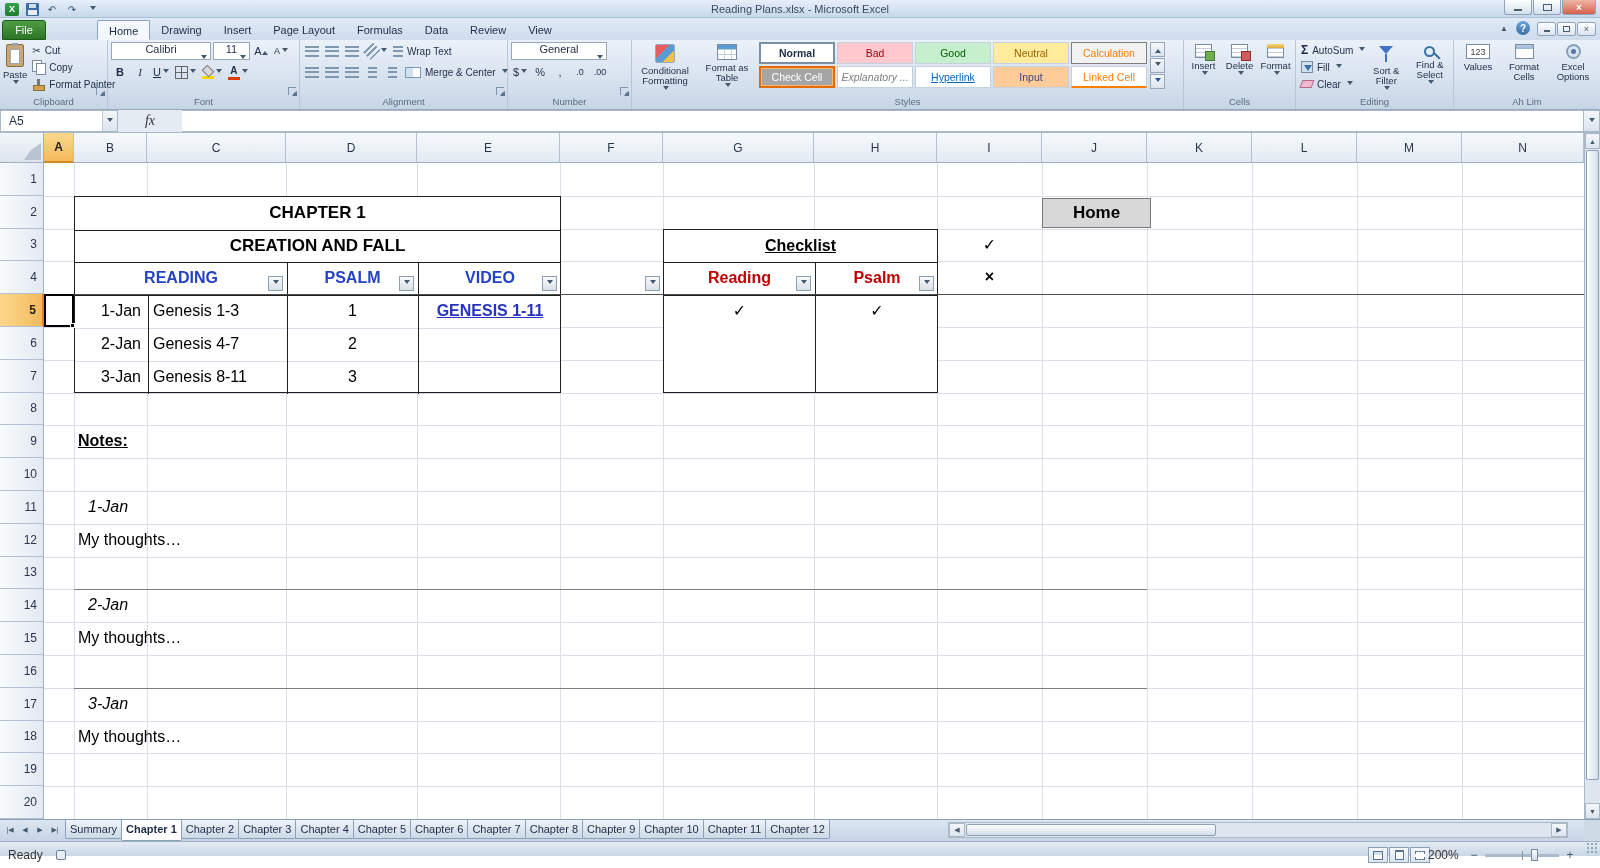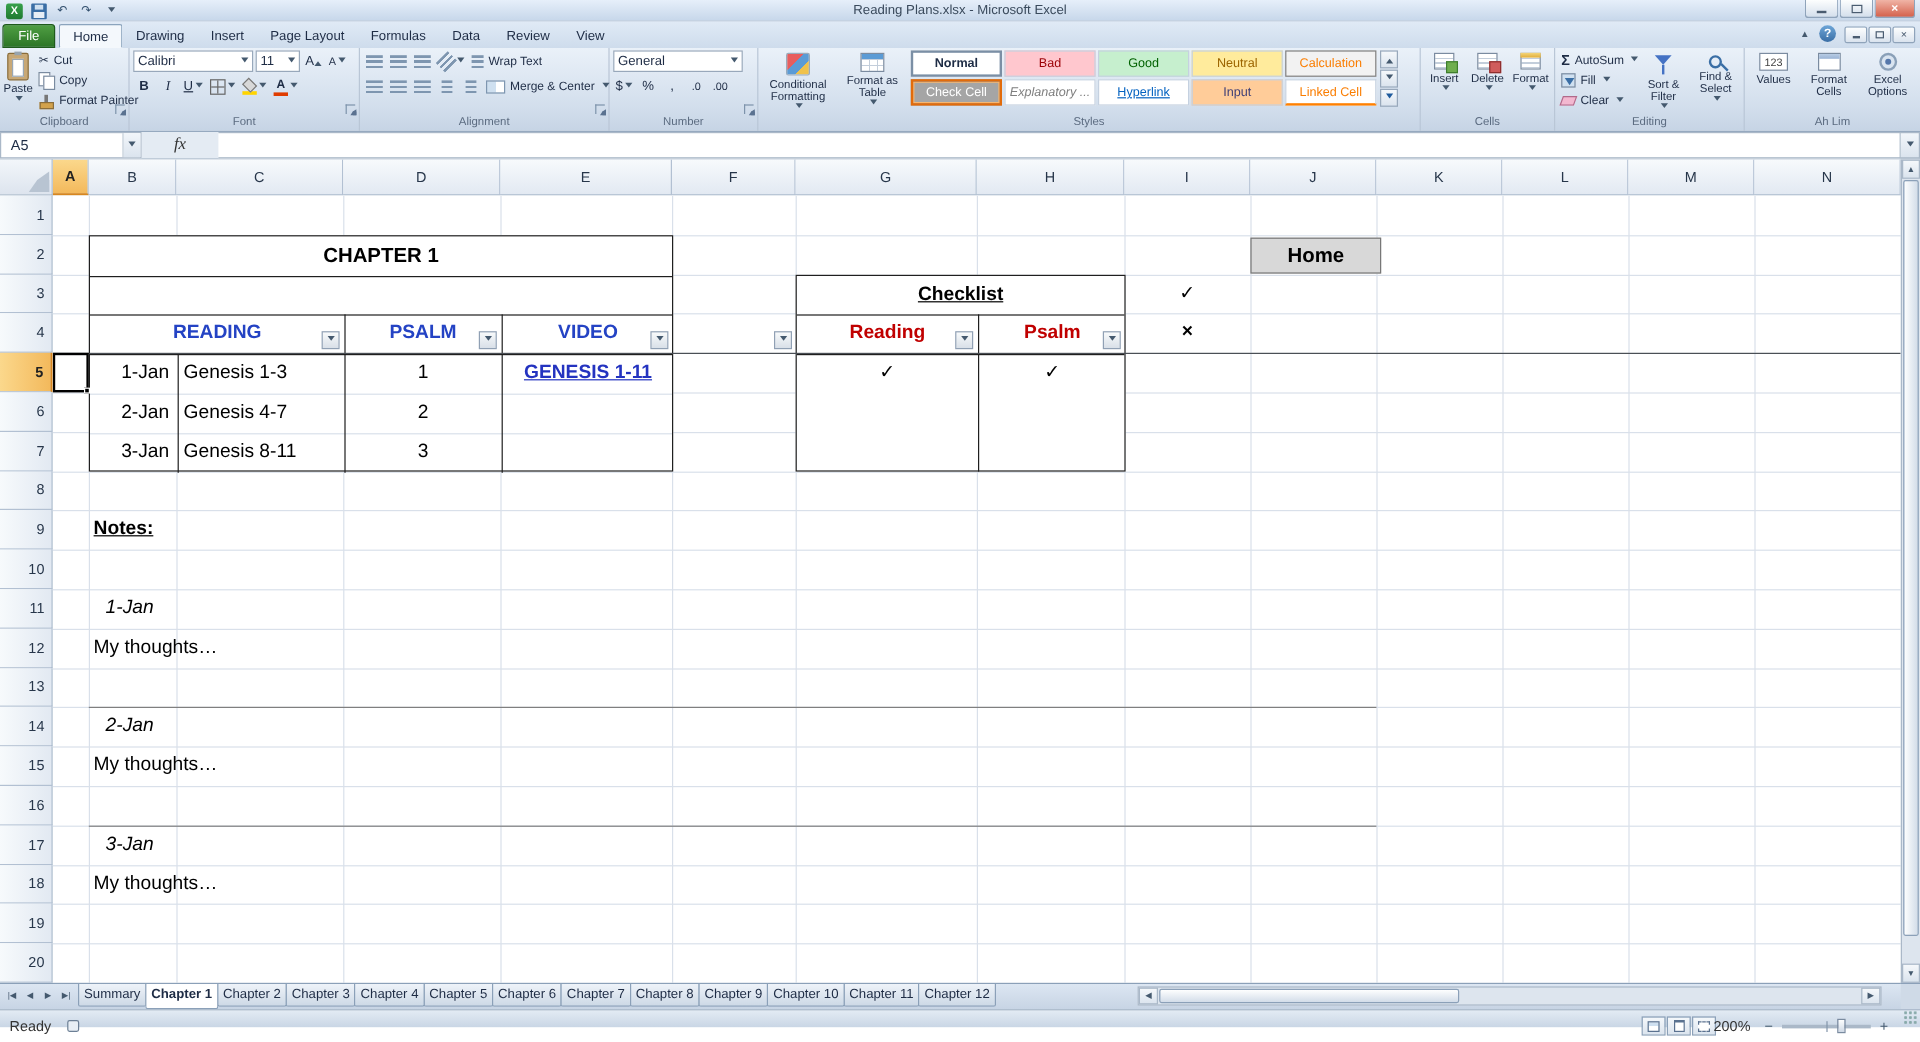--- a/index.html
+++ b/index.html
@@ -19,21 +19,21 @@
   .title-text { position:absolute; left:300px; right:300px; top:0; height:18px; text-align:center; font-size:11px; color:#3a4a5c; line-height:18px; }
   .win-controls { position:absolute; right:4px; top:0; display:flex; gap:1px; }
   .wbtn { width:28px; height:15px; border:1px solid #8fa3ba; border-top:none; border-radius:0 0 3px 3px;
     background:linear-gradient(#fdfefe,#d4dfec); display:flex; align-items:center; justify-content:center; color:#4a5c70; font-size:10px; }
   .wbtn .minbar { width:8px; height:2px; background:#4a5c70; margin-top:5px; }
   .wbtn .maxbox { width:9px; height:7px; border:1px solid #4a5c70; }
   .wbtn.close { width:34px; background:linear-gradient(#f0b4a6,#d4614c); color:#fff; font-weight:bold; }
 
   
   .ribbon-tabs { position:absolute; top:18px; left:0; width:1600px; height:22px;
-    background:linear-gradient(#e0eaf6,#cedcec); display:flex; align-items:flex-end; padding-left:2px; }
+    background:linear-gradient(#e0eaf6,#cedcec); display:flex; align-items:flex-end; padding-left:2px;gap:48px; }
   .file-tab { width:44px; height:20px; background:linear-gradient(#4f9e43,#2c7526); border:1px solid #1e5a1c;
     color:#fff; font-size:11px; display:flex; align-items:center; justify-content:center; border-radius:3px 3px 0 0; margin-right:3px; }
   .rtab { padding:0 11px; height:20px; line-height:20px; font-size:11px; color:#1e2c45; }
   .rtab.active { background:#f4f8fc; border:1px solid #8ba4bd; border-bottom:1px solid #f4f8fc; border-radius:2px 2px 0 0; }
   .rt-right { position:absolute; right:70px; top:3px; display:flex; gap:8px; align-items:center; }
   .caret { font-size:8px; color:#44596e; }
   .icon-help { width:14px; height:14px; border-radius:50%; background:linear-gradient(#6ea6d8,#3a6ea5); color:#fff;
     font-size:10px; font-weight:bold; display:flex; align-items:center; justify-content:center; }
   .wb-controls { position:absolute; right:4px; top:4px; display:flex; gap:1px; }
   .mwbtn { width:19px; height:14px; border:1px solid #8fa3ba; background:linear-gradient(#fdfefe,#dae3ee);
@@ -52,21 +52,21 @@
 
   .bigbtn { display:flex; flex-direction:column; align-items:center; font-size:9.5px; line-height:10px; text-align:center;
     padding-top:2px; color:#1e2c45; }
   .bigbtn .bicon { margin-bottom:3px; }
   .dar { width:0; height:0; border:3px solid transparent; border-top:4px solid #44596e; display:inline-block; margin-left:2px; }
   .uar { width:0; height:0; border:3px solid transparent; border-bottom:4px solid #44596e; display:inline-block; }
   .scol { display:flex; flex-direction:column; gap:1px; }
   .sbtn { display:flex; align-items:center; gap:4px; font-size:10px; height:16px; white-space:nowrap; padding:0 2px; }
   .rrow { display:flex; gap:2px; align-items:center; }
   .rg-col { display:flex; flex-direction:column; gap:3px; }
-  .combo { display:flex; align-items:center; background:#fff; border:1px solid #98a8bb; height:18px; font-size:11px; padding:0 3px; }
+  .combo { display:flex; align-items:center; background:#fff; border:1px solid #98a8bb; height:18px; font-size:11px; padding:0 3px;flex-direction:column; }
   .combo .dar { margin-left:auto; }
   .tbtn { min-width:18px; height:18px; display:flex; align-items:center; justify-content:center; font-size:11px; padding:0 2px; }
   .cbar { width:12px; height:3px; margin-top:1px; }
   .stack { display:flex; flex-direction:column; align-items:center; }
 
   .icon-paste { width:18px; height:23px; background:#c8a876; border:1px solid #8a6d3b; border-radius:2px; position:relative; }
   .icon-paste::before { content:""; position:absolute; left:3px; top:4px; right:3px; bottom:2px; background:#fff; border:1px solid #9aa7b4; }
   .icon-paste::after { content:""; position:absolute; left:5px; top:-2px; width:6px; height:3px; background:#98a4ae; }
   .icon-copy { position:relative; width:13px; height:14px; }
   .icon-copy::before { content:""; position:absolute; left:0; top:0; width:8px; height:10px; background:#fff; border:1px solid #7a8ba0; }
@@ -396,21 +396,21 @@
         </div>
       </div>
     </div>
     <div class="dlg"></div>
     <div class="rg-label">Alignment</div>
   </div>
 
   <div class="rgroup" style="width:124px">
     <div class="rg-body">
       <div class="rg-col">
-        <div class="combo" style="width:108px">
+        <div class="combo" style="width:96px">
             <span>General</span>
             <span class="dar"></span>
           </div>
         <div class="rrow">
           <div class="tbtn">
               <span>$</span>
               <span class="dar"></span>
             </div>
           <div class="tbtn">%</div>
           <div class="tbtn">,</div>
@@ -631,20 +631,21 @@
     <div class="bl h" style="top:32.8px;left:0;width:100%"></div>
     <div class="bl h" style="top:65.6px;left:0;width:100%"></div>
     <div class="bl h" style="top:98.4px;left:0;width:100%"></div>
     <div class="gl2" style="top:131.2px;left:0;width:100%"></div>
     <div class="gl2" style="top:164px;left:0;width:100%"></div>
     <div class="bl v" style="left:212px;top:65.6px;height:131.4px"></div>
     <div class="bl v" style="left:343px;top:65.6px;height:131.4px"></div>
     <div class="bl v" style="left:73px;top:98.4px;height:98.6px"></div>
 
     <div class="ct b ctr" style="left:0;top:0;width:100%;font-size:17px">CHAPTER 1</div>
+    <div class="ct b ctr" style="left:0;top:32.8px;width:100%;font-size:17px">CREATION AND FALL</div>
 
     <div class="ct b ctr blue" style="left:0;top:65.6px;width:212px">READING</div>
     <div class="ct b ctr blue" style="left:212px;top:65.6px;width:131px">PSALM</div>
     <div class="ct b ctr blue" style="left:343px;top:65.6px;width:144px">VIDEO</div>
 
     <div class="ct rt" style="left:0;top:98.4px;width:66px">1-Jan</div>
     <div class="ct" style="left:78px;top:98.4px;width:130px">Genesis 1-3</div>
     <div class="ct ctr" style="left:212px;top:98.4px;width:131px">1</div>
     <div class="ct ctr link" style="left:343px;top:98.4px;width:144px">GENESIS 1-11</div>
 

